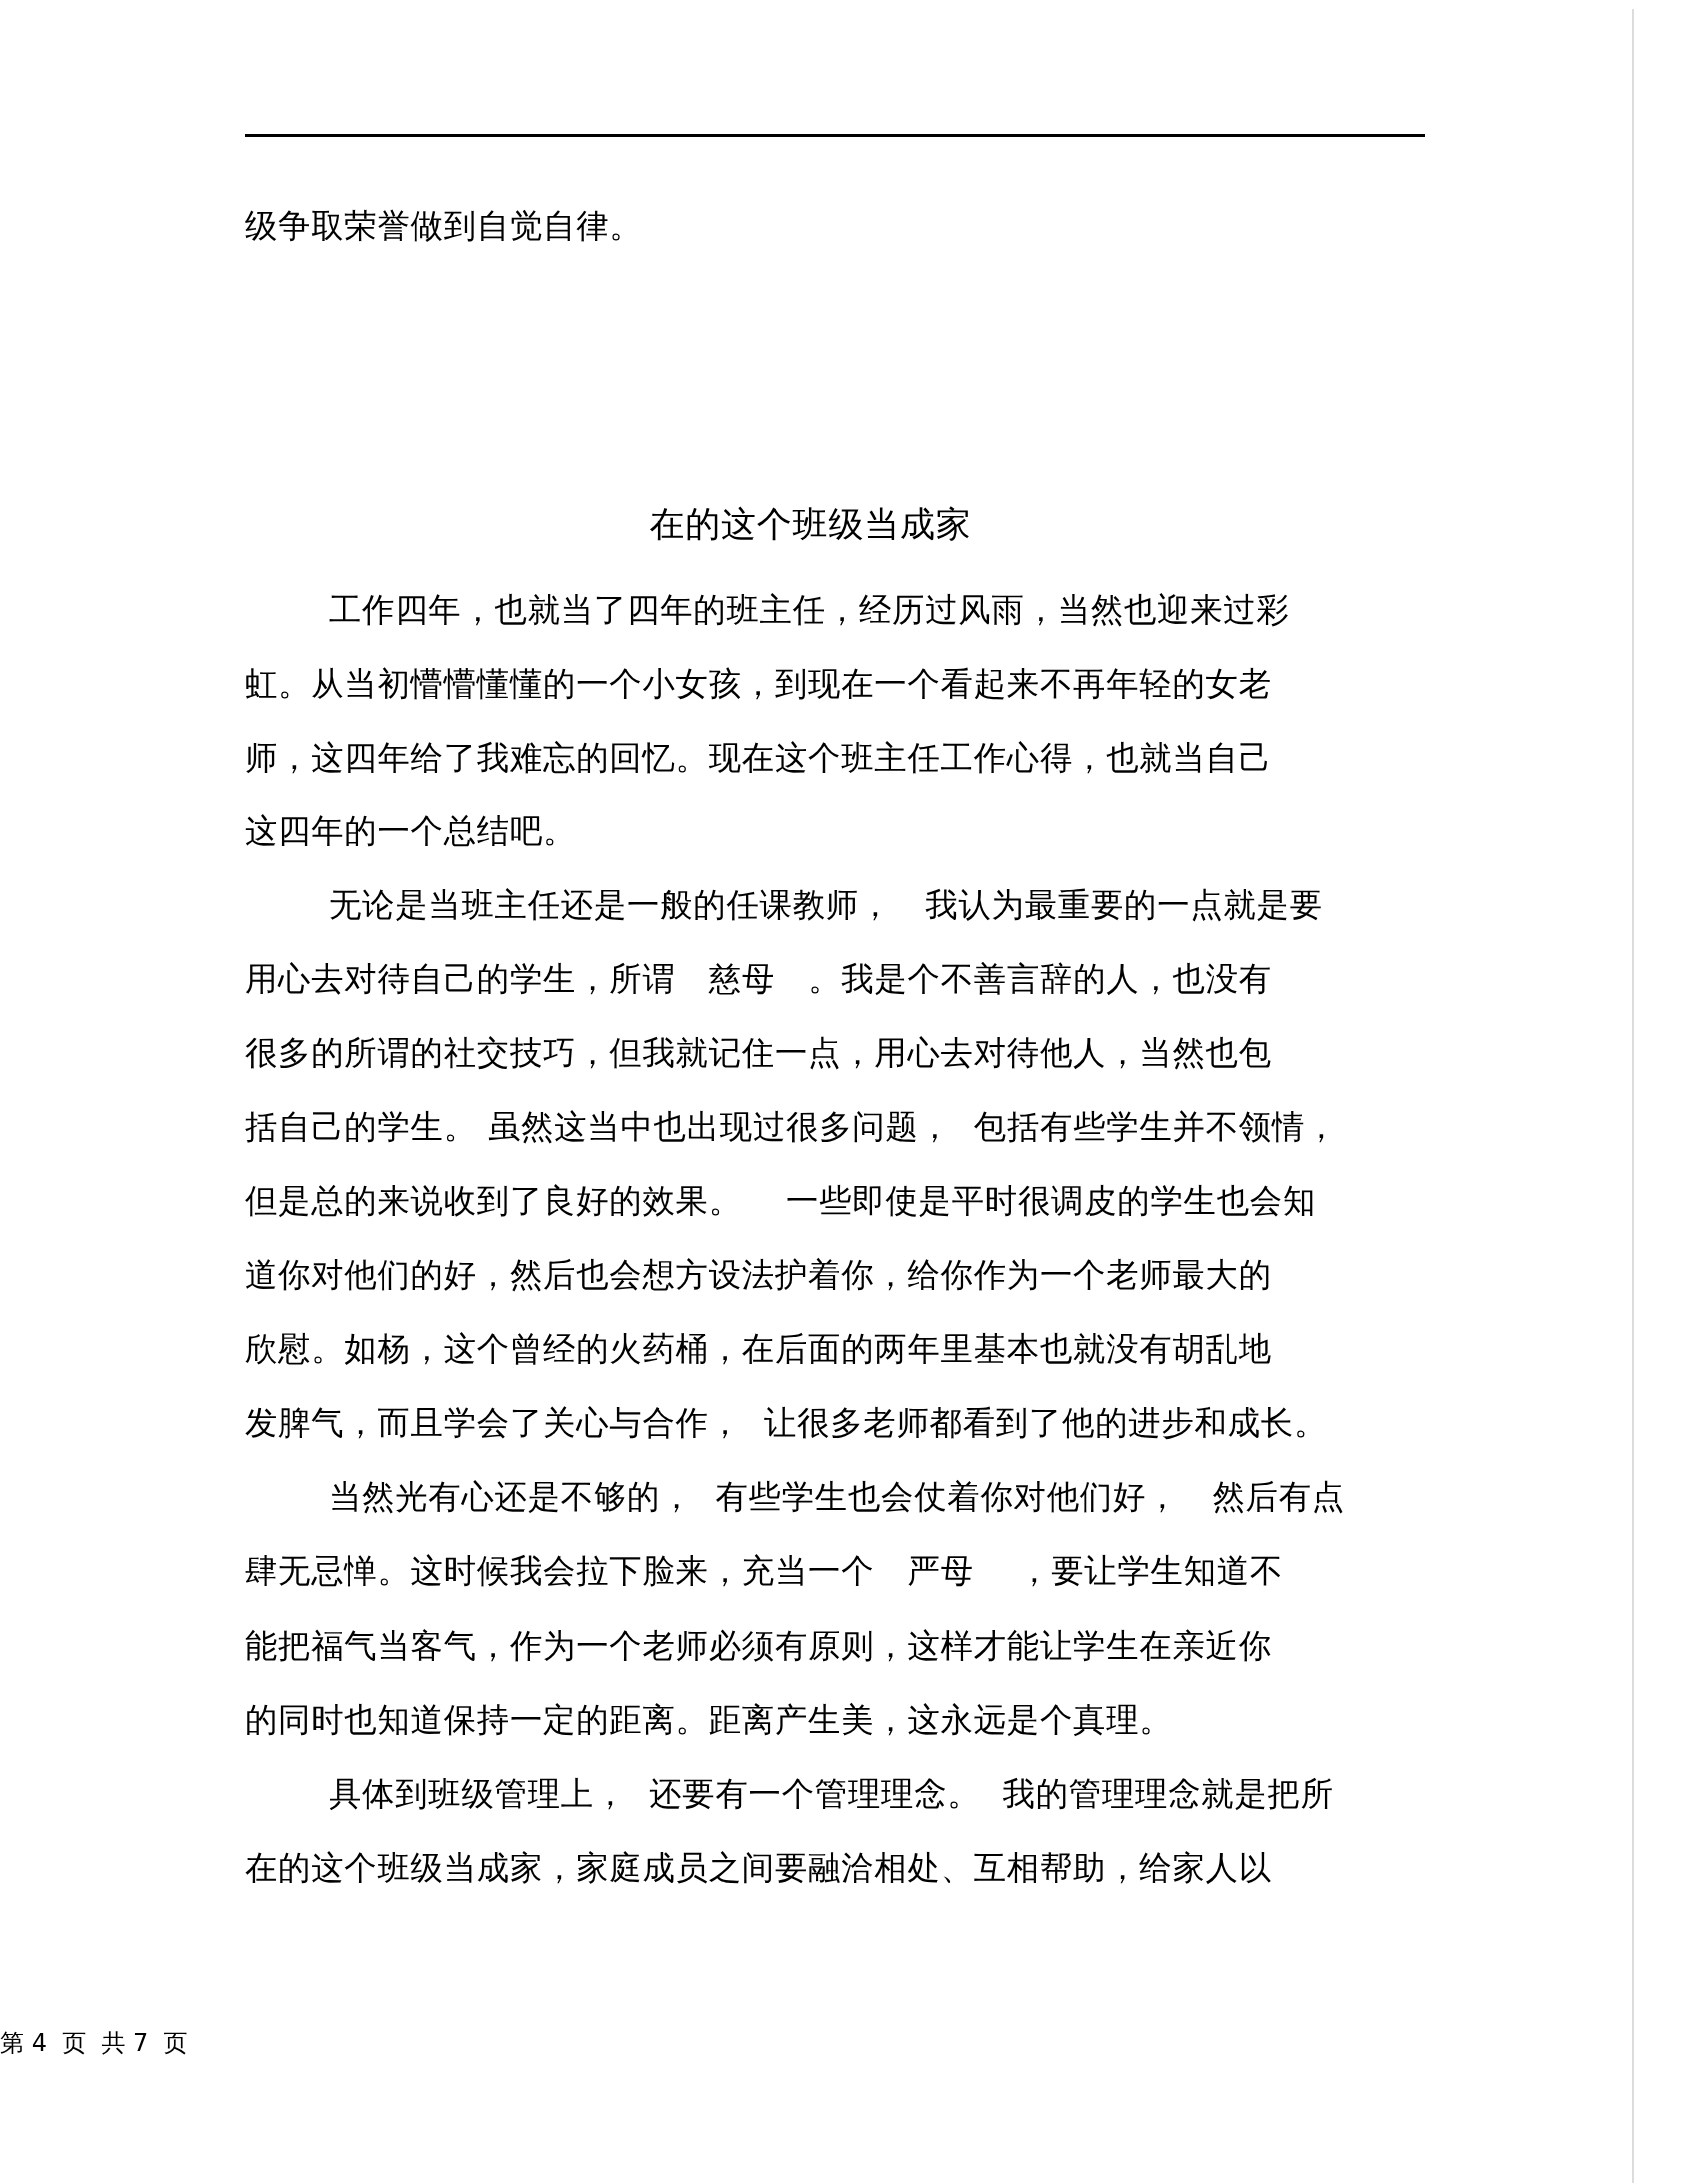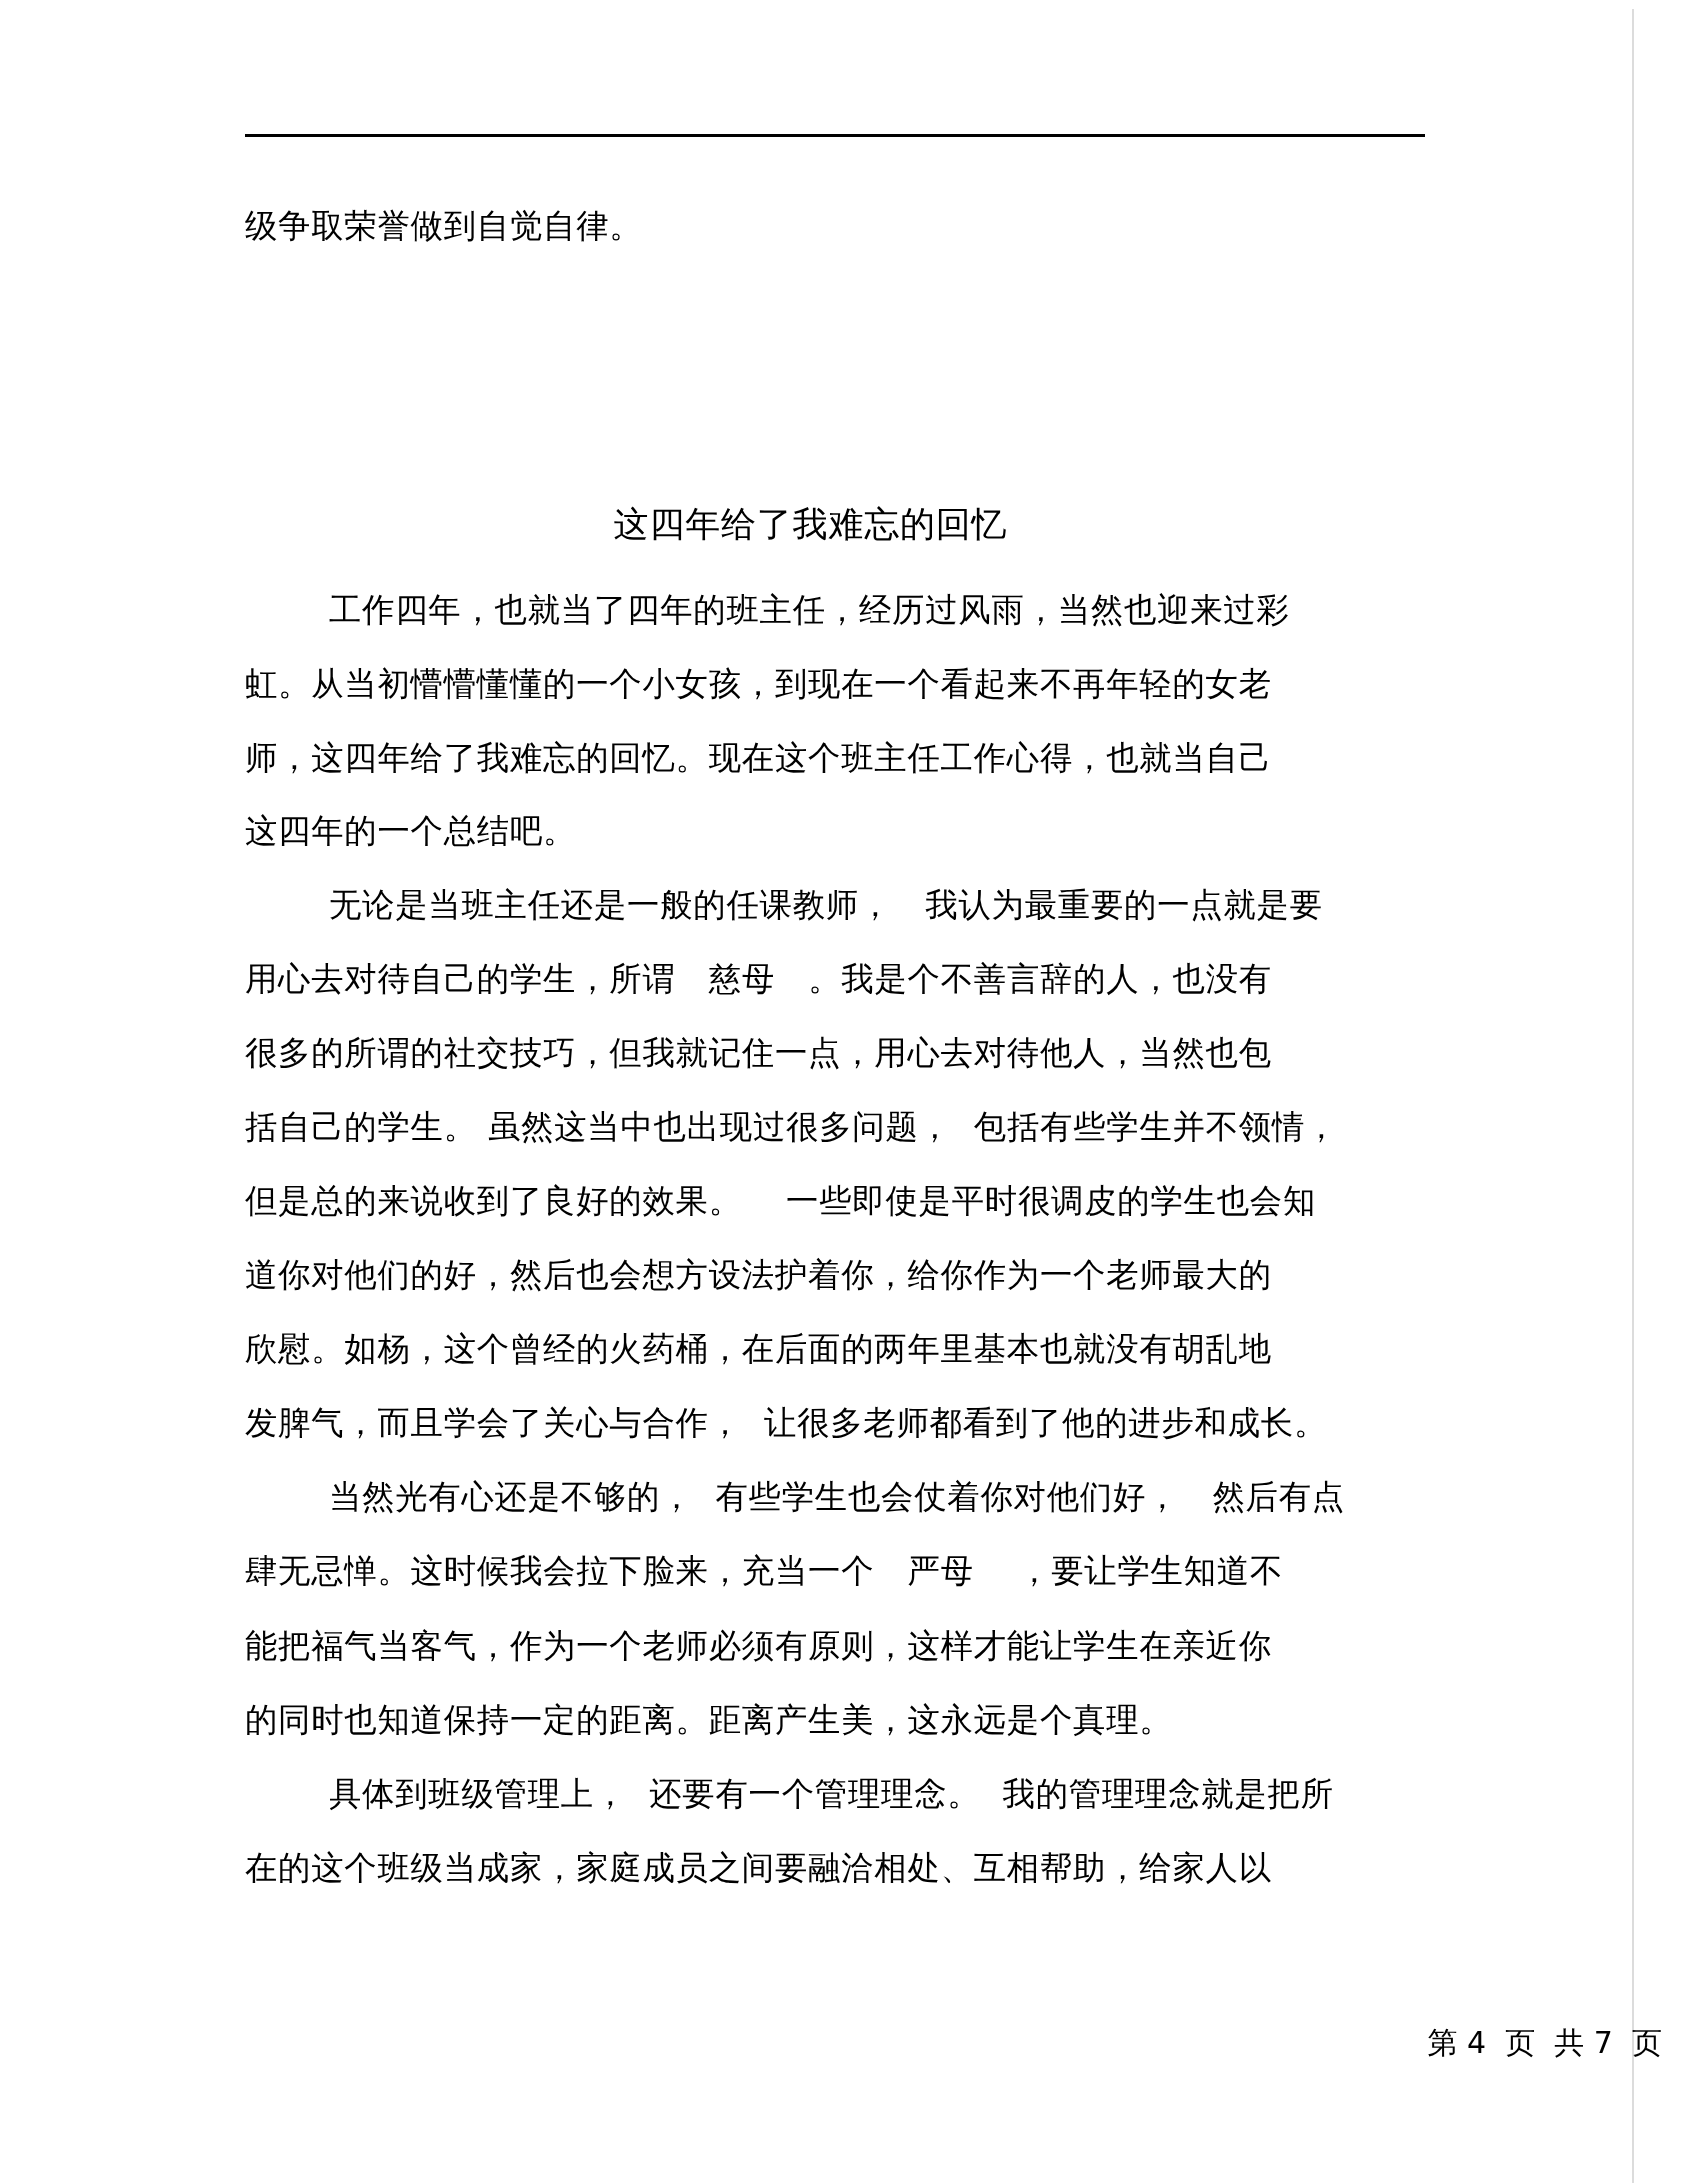--- a/index.html
+++ b/index.html
@@ -51,36 +51,36 @@
       text-align: center;
       top: 503px;
       font-size: 35px;
       line-height: 43px;
       letter-spacing: 0.8px;
     }
     .footer {
       position: absolute;
       left: 0;
       width: 1662px;
-      text-align: right;
+      text-align: left;
       top: 2025px;
-      font-size: 30px;
+      font-size: 24px;
       line-height: 36px;
       white-space: pre;
     }
   </style>
 </head>
 <body>
 
 <div class="page-edge"></div>
 <div class="header-rule"></div>
 
 <div class="line" style="top:206px;">级争取荣誉做到自觉自律。</div>
 
-<div class="title">这四年给了我难忘的回忆</div>
+<div class="title">在的这个班级当成家</div>
 
 <div class="line indent" style="top:590px;">工作四年，也就当了四年的班主任，经历过风雨，当然也迎来过彩</div>
 <div class="line" style="top:664px;">虹。从当初懵懵懂懂的一个小女孩，到现在一个看起来不再年轻的女老</div>
 <div class="line" style="top:738px;">师，这四年给了我难忘的回忆。现在这个班主任工作心得，也就当自己</div>
 <div class="line" style="top:811px;">这四年的一个总结吧。</div>
 
 <div class="line indent" style="top:885px;">无论是当班主任还是一般的任课教师，   我认为最重要的一点就是要</div>
 <div class="line" style="top:959px;">用心去对待自己的学生，所谓   慈母   。我是个不善言辞的人，也没有</div>
 <div class="line" style="top:1033px;">很多的所谓的社交技巧，但我就记住一点，用心去对待他人，当然也包</div>
 <div class="line" style="top:1107px;">括自己的学生。 虽然这当中也出现过很多问题，  包括有些学生并不领情，</div>

